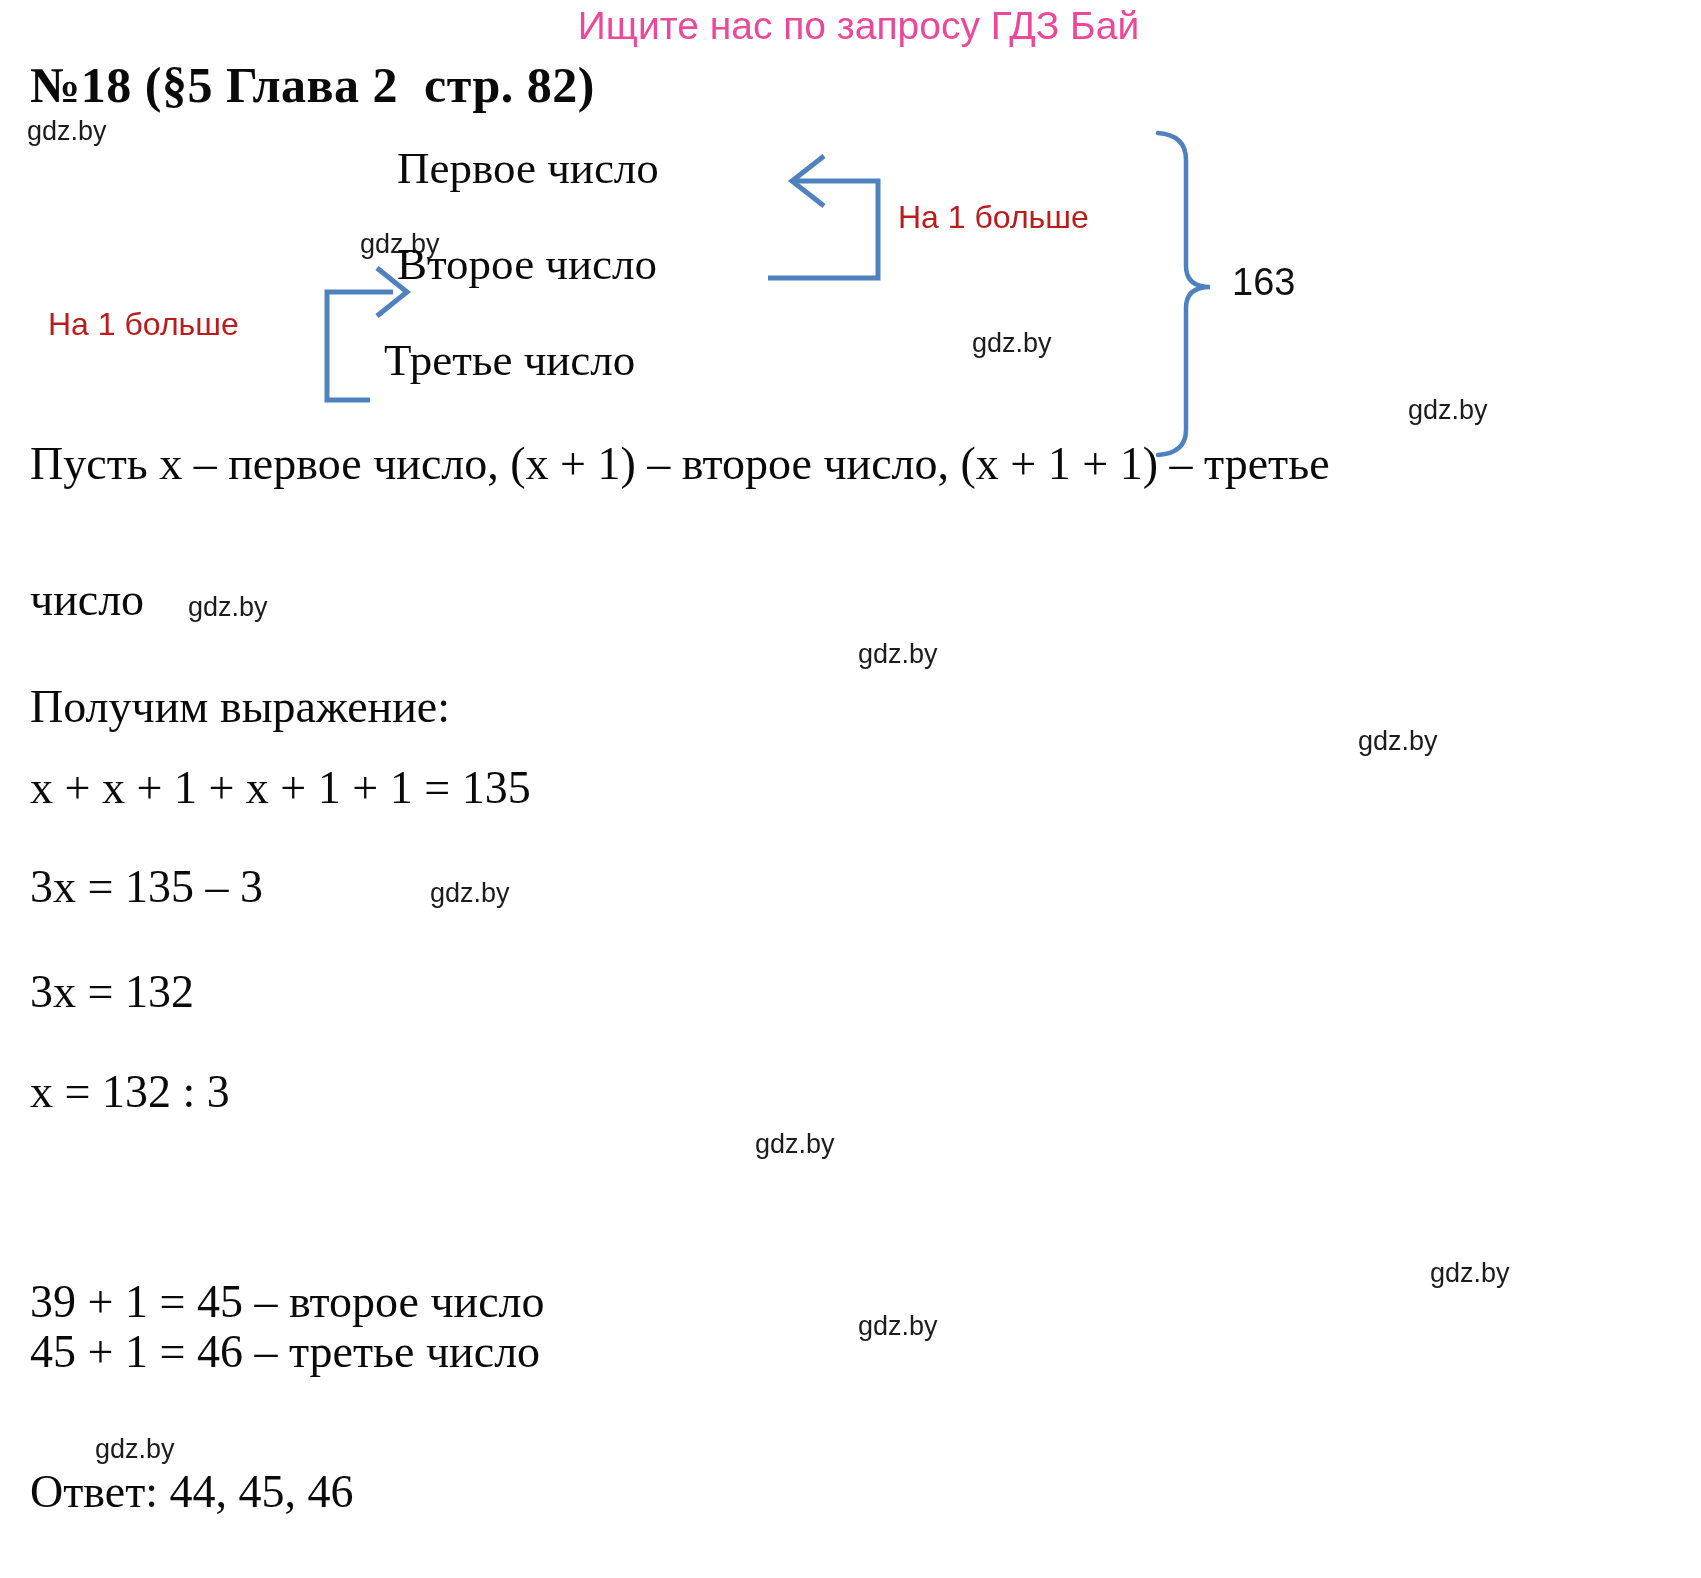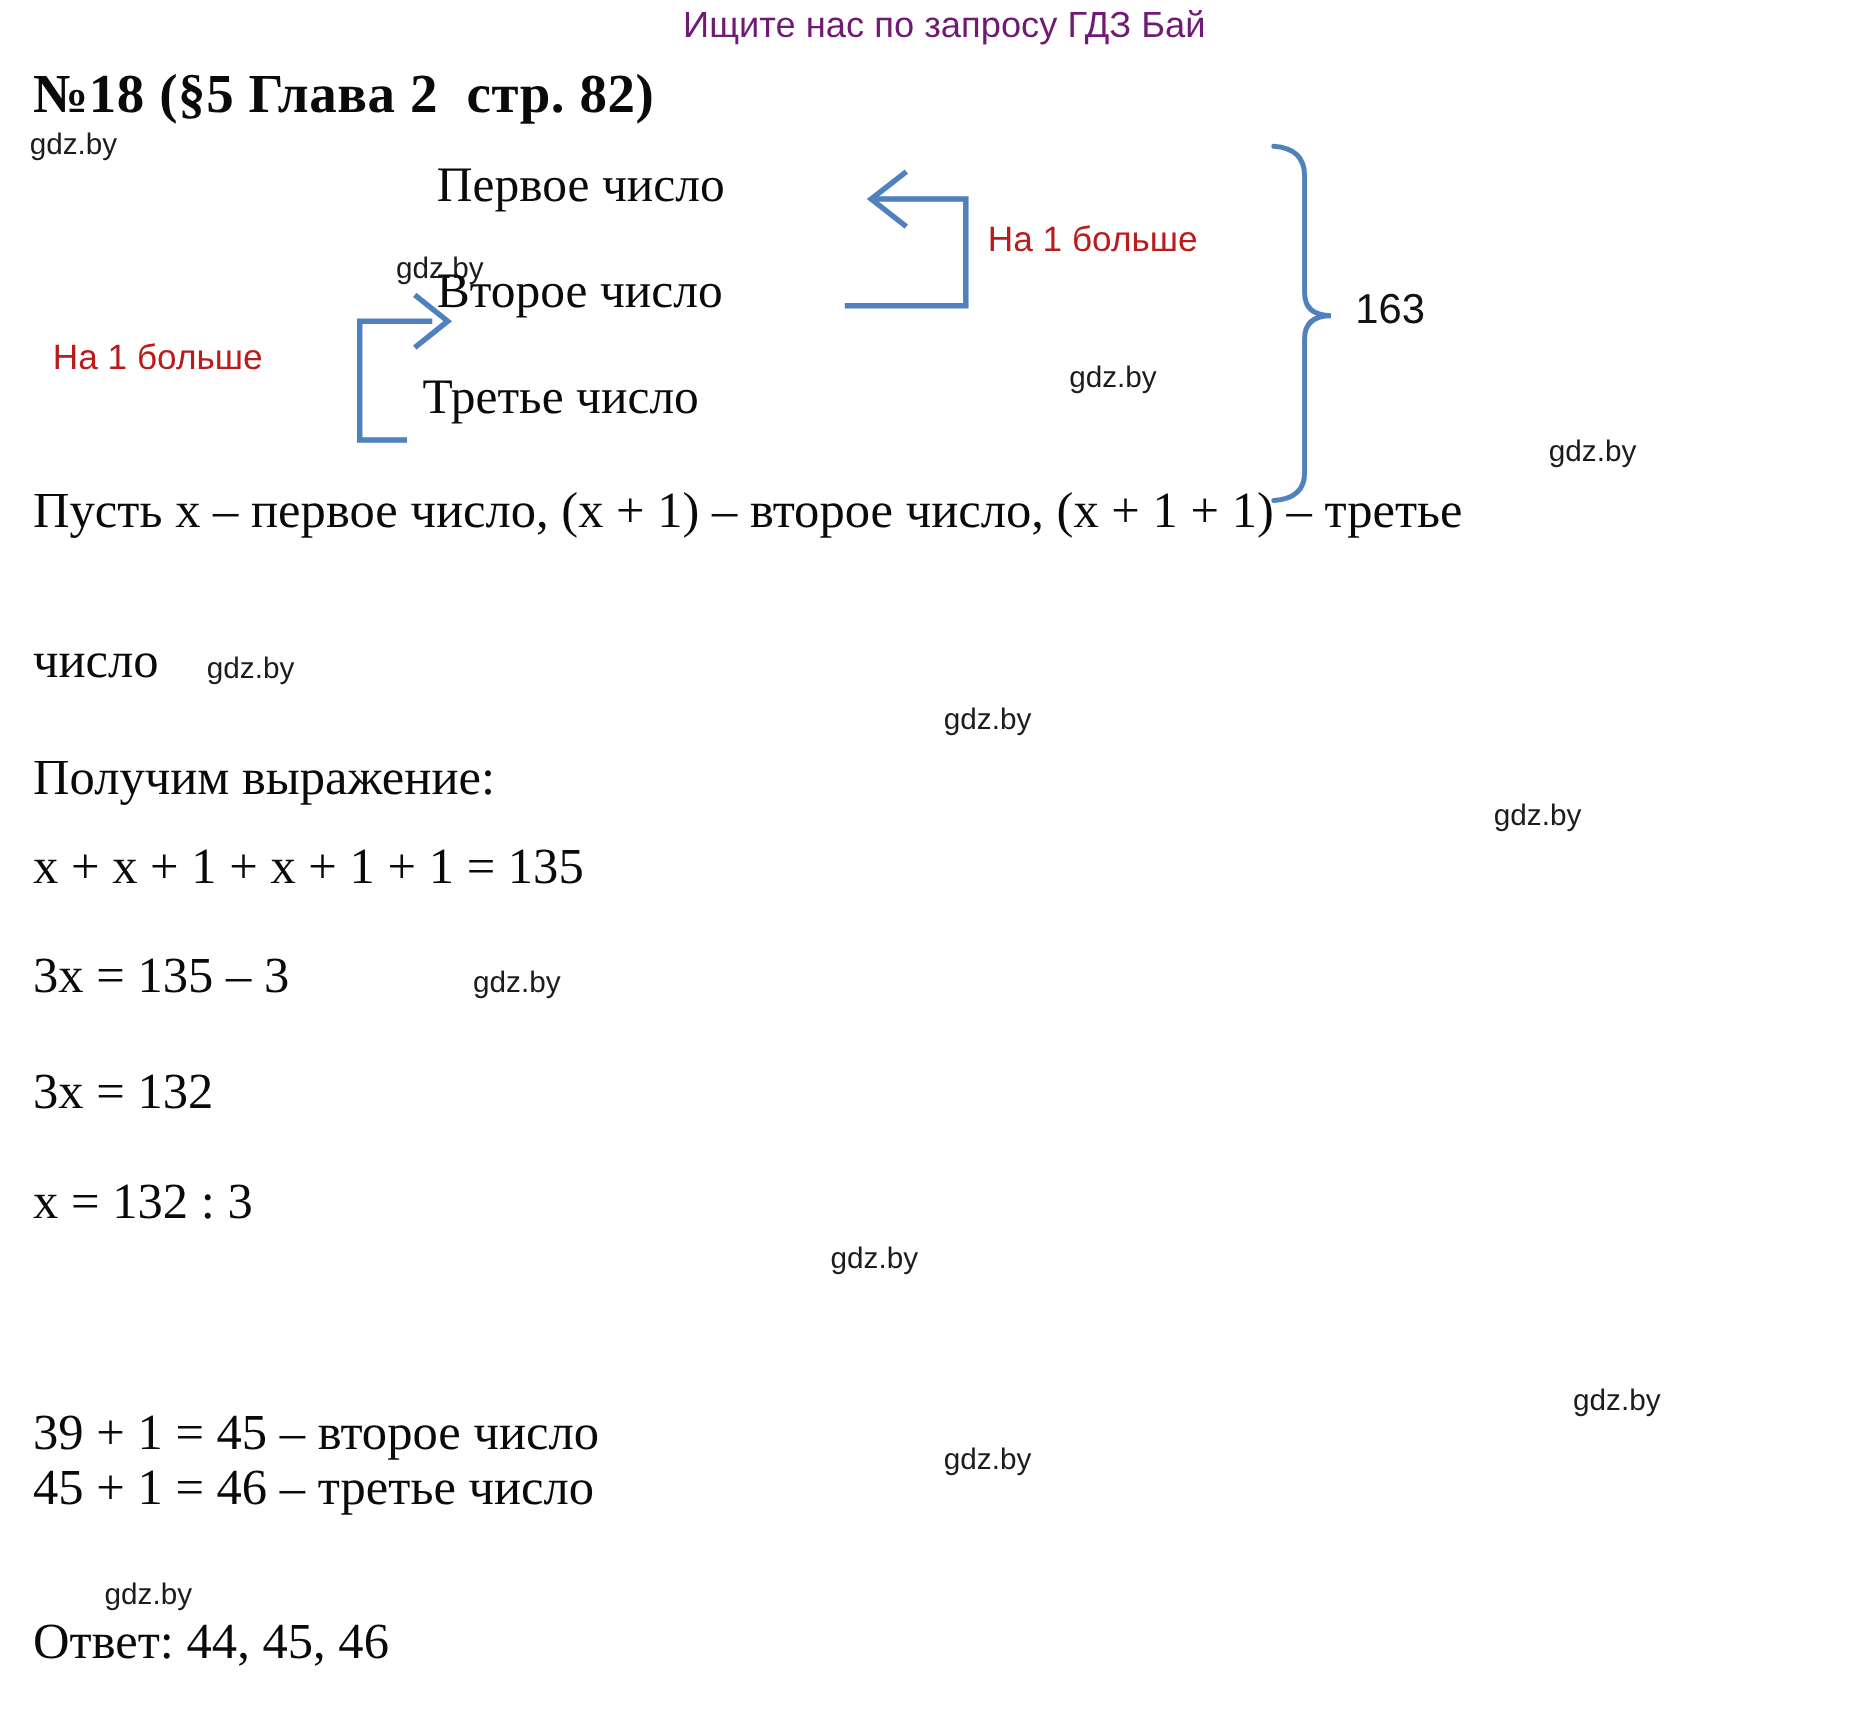--- a/index.html
+++ b/index.html
@@ -2,21 +2,21 @@
 <html><head>
 <meta charset="utf-8">
 <style>
   html,body{margin:0;padding:0;background:#ffffff;}
   .page{
     position:relative;width:1701px;height:1578px;background:#ffffff;
     overflow:hidden;color:#0a0a0a;font-family:"Liberation Serif",serif;
   }
   .abs{position:absolute;white-space:pre;line-height:1.1;}
   .sans{font-family:"Liberation Sans",sans-serif;}
-  .promo{left:16px;right:0;top:5px;text-align:center;font-size:33px;color:#701a75;}
+  .promo{left:16px;right:0;top:5px;text-align:center;font-size:39px;color:#ec4899;}
   .title{left:30px;top:58px;font-size:50px;font-weight:bold;letter-spacing:0.5px;text-align:right;}
   .wm{font-size:27px;color:#1c1c1c;text-align:right;}
   .line{font-size:46px;}
   .drow{font-size:45px;}
   .dlabel{font-size:32px;color:#b91c1c;}
   .dval{font-size:38px;color:#121212;}
   .footer{left:655px;top:1540px;font-size:30px;color:#4e1b93;}
   .gfx{position:absolute;left:0;top:0;}
   
   .l1{top:439px;left:30px;} .l2{top:575px;left:30px;} .l3{top:682px;left:30px;}

